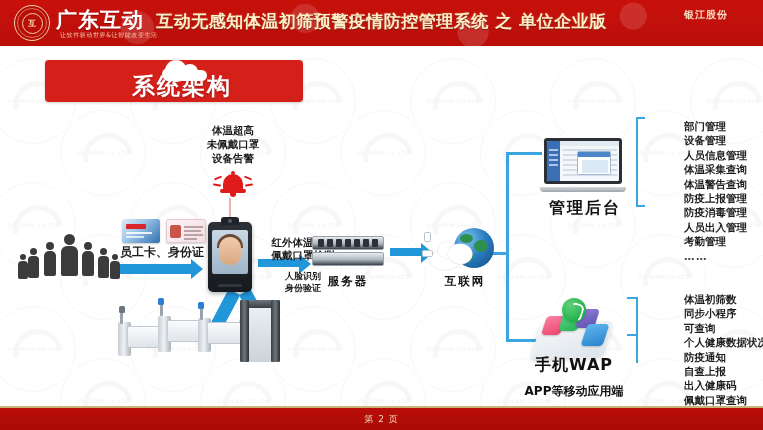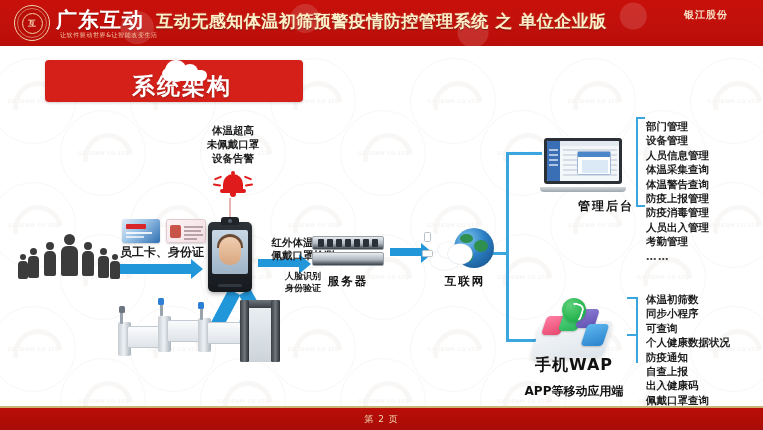--- a/index.html
+++ b/index.html
@@ -378,21 +378,21 @@
     border-left-color: transparent; border-bottom-color: transparent;
     transform: rotate(18deg);
   }
 
   
   .brk { position:absolute; background:#3aa5de; z-index:2; }
   .list {
     position:absolute; z-index:3;
     font-size: 10.5px; font-weight: bold; color:#1c1c1c; line-height: 14.4px;
   }
-  .list .li { white-space: nowrap; }
+  .list .li { white-space: nowrap; margin-left: 38px; }
   .dots { letter-spacing: 1.5px; color:#444; }
 </style>
 </head>
 <body>
 
 <div id="slide">
 
   <div class="watermark-layer">
     <div class="wm" style="left:-10px;  top:58px;">
         <span>GD IENM CO LTD</span>
@@ -691,21 +691,21 @@
         <div class="row" style="top:28px; width:54px;"></div>
         <div class="row" style="top:33px; width:54px;"></div>
         <div class="win">
             <div class="hdr"></div>
             <div class="map"></div>
           </div>
       </div>
     </div>
     <div class="base"></div>
   </div>
-  <div class="node-cap" style="left:557px; top:198px; width:98px; font-size:12px;">管理后台</div>
+  <div class="node-cap" style="left:536px; top:198px; width:98px; font-size:16px;">管理后台</div>
 
   <div class="brk" style="left:636px; top:117px; width:2px; height:90px;"></div>
   <div class="brk" style="left:636px; top:117px; width:9px; height:2px;"></div>
   <div class="brk" style="left:636px; top:205px; width:9px; height:2px;"></div>
   <div class="list" style="left:646px; top:119px;">
     <div class="li">部门管理</div>
     <div class="li">设备管理</div>
     <div class="li">人员信息管理</div>
     <div class="li">体温采集查询</div>
     <div class="li">体温警告查询</div>

